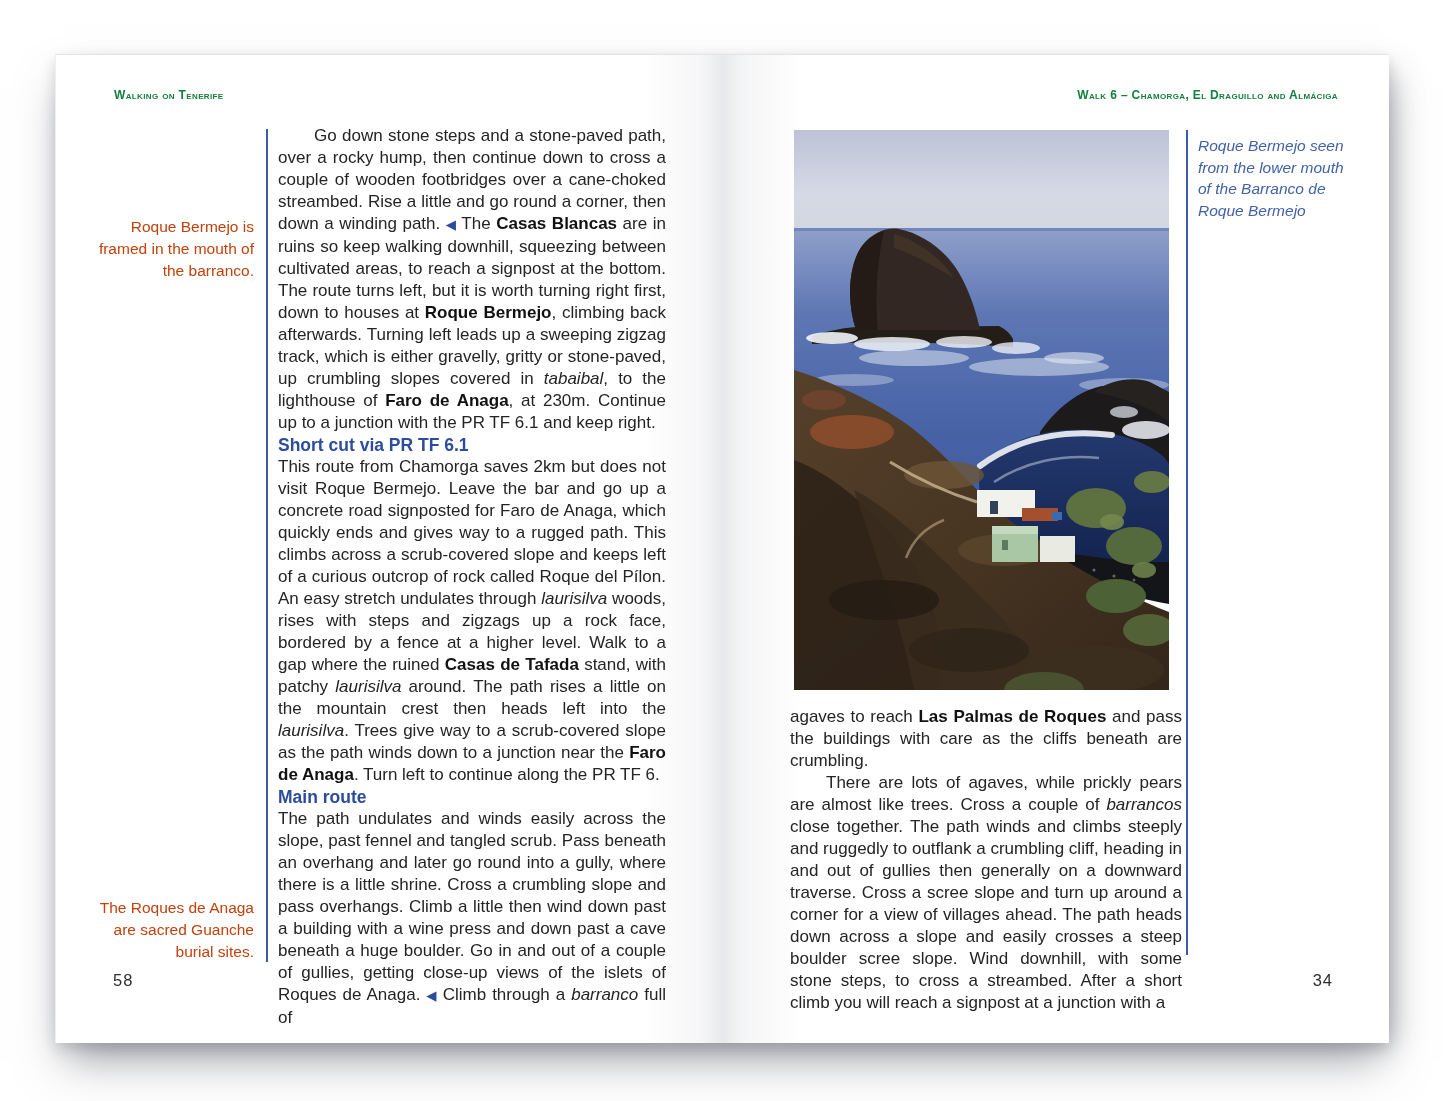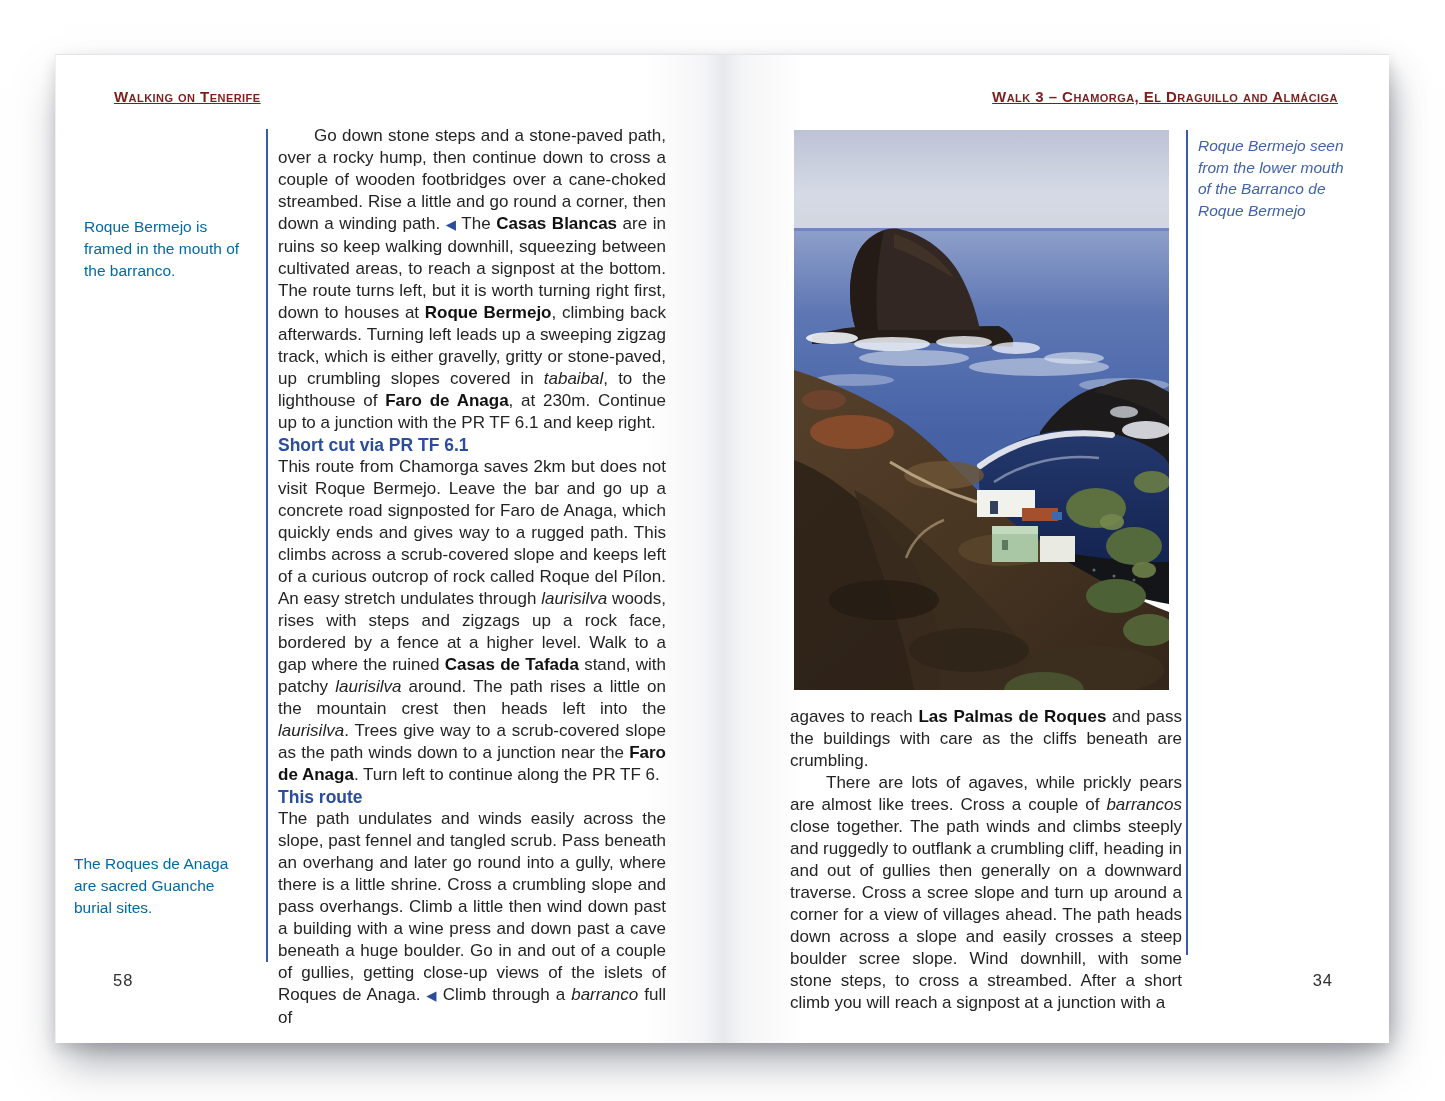--- a/index.html
+++ b/index.html
@@ -12,33 +12,33 @@
     position:absolute;left:55px;top:54px;width:1333px;height:988px;
     background:#ffffff;
     border-top:1px solid #e4e4e8;border-left:1px solid #efeff2;
     box-shadow:0 26px 42px -8px rgba(95,100,112,.5), 0 6px 14px rgba(0,0,0,.14), 14px 10px 28px -10px rgba(95,100,112,.35);
   }
   .gutter{
     position:absolute;left:587px;top:0;width:160px;height:100%;pointer-events:none;
     background:linear-gradient(90deg, rgba(125,130,148,0) 0%, rgba(125,130,148,.08) 38%, rgba(125,130,148,.18) 50%, rgba(125,130,148,.08) 62%, rgba(125,130,148,0) 100%);
   }
   .page-header{
-    font-variant:small-caps;font-weight:bold;color:#7f1d1d;
-    font-size:15px;letter-spacing:.03em;text-decoration:underline;
+    font-variant:small-caps;font-weight:bold;color:#15803d;
+    font-size:12px;letter-spacing:.03em;
   }
   .hdr-left{position:absolute;left:58px;top:33px;}
   .hdr-right{position:absolute;left:690px;top:33px;width:592px;text-align:right;}
   .vrule{position:absolute;width:2px;background:#3c5aa5;}
   .rule-left{left:210px;top:74px;height:833px;}
   .rule-right{left:1130px;top:75px;height:825px;}
   .margin-note{
-    position:absolute;color:#0369a1;font-size:15.5px;line-height:22px;
+    position:absolute;color:#c2410c;font-size:15.5px;line-height:22px;text-align:right;
   }
   .note1{left:28px;top:161px;width:170px;}
-  .note2{left:18px;top:798px;width:180px;}
+  .note2{left:18px;top:842px;width:180px;}
   .caption{
     position:absolute;left:1142px;top:80px;width:160px;
     color:#4162a6;font-size:15.5px;line-height:21.5px;font-style:italic;text-align:left;
   }
   .text-col{
     position:absolute;color:#242424;font-size:17px;line-height:22px;
     text-align:justify;
   }
   .col-left{left:222px;top:70px;width:388px;}
   .col-right{left:734px;top:651px;width:392px;}
@@ -68,27 +68,27 @@
 
   <div class="margin-note note1">Roque Bermejo is framed in the mouth of the barranco.</div>
   <div class="margin-note note2">The Roques de Anaga are sacred Guanche burial sites.</div>
 
   <div class="vrule rule-left"></div>
 
   <div class="text-col col-left">
     <p class="indent"><span>Go down stone steps and a stone-paved path, over a rocky hump, then continue down to cross a couple of wooden footbridges over a cane-choked streambed. Rise a little and go round a corner, then down a winding path. </span><span class="run-arrow">◀ </span><span>The </span><span class="run-b">Casas Blancas</span><span> are in ruins so keep walking downhill, squeezing between cultivated areas, to reach a signpost at the bottom. The route turns left, but it is worth turning right first, down to houses at </span><span class="run-b">Roque Bermejo</span><span>, climbing back afterwards. Turning left leads up a sweeping zigzag track, which is either gravelly, gritty or stone-paved, up crumbling slopes covered in </span><span class="run-i">tabaibal</span><span>, to the lighthouse of </span><span class="run-b">Faro de Anaga</span><span>, at 230m. Continue up to a junction with the PR TF 6.1 and keep right.</span></p>
     <p class="sec-head">Short cut via PR TF 6.1</p>
     <p><span>This route from Chamorga saves 2km but does not visit Roque Bermejo. Leave the bar and go up a concrete road signposted for Faro de Anaga, which quickly ends and gives way to a rugged path. This climbs across a scrub-covered slope and keeps left of a curious outcrop of rock called Roque del Pílon. An easy stretch undulates through </span><span class="run-i">laurisilva</span><span> woods, rises with steps and zigzags up a rock face, bordered by a fence at a higher level. Walk to a gap where the ruined </span><span class="run-b">Casas de Tafada</span><span> stand, with patchy </span><span class="run-i">laurisilva</span><span> around. The path rises a little on the mountain crest then heads left into the </span><span class="run-i">laurisilva</span><span>. Trees give way to a scrub-covered slope as the path winds down to a junction near the </span><span class="run-b">Faro de Anaga</span><span>. Turn left to continue along the PR TF 6.</span></p>
-    <p class="sec-head">This route</p>
+    <p class="sec-head">Main route</p>
     <p><span>The path undulates and winds easily across the slope, past fennel and tangled scrub. Pass beneath an overhang and later go round into a gully, where there is a little shrine. Cross a crumbling slope and pass overhangs. Climb a little then wind down past a building with a wine press and down past a cave beneath a huge boulder. Go in and out of a couple of gullies, getting close-up views of the islets of Roques de Anaga. </span><span class="run-arrow">◀ </span><span>Climb through a </span><span class="run-i">barranco</span><span> full of</span></p>
   </div>
 
   <div class="pagenum pn-left">58</div>
 
-  <div class="page-header hdr-right">Walk 3 – Chamorga, El Draguillo and Almáciga</div>
+  <div class="page-header hdr-right">Walk 6 – Chamorga, El Draguillo and Almáciga</div>
 
   <div class="photo">
     <svg width="375" height="560" viewBox="0 0 375 560" xmlns="http://www.w3.org/2000/svg">
       <defs>
         <linearGradient id="sky" x1="0" y1="0" x2="0" y2="1">
           <stop offset="0" stop-color="#bdc3d6"></stop>
           <stop offset="0.65" stop-color="#d6dae6"></stop>
           <stop offset="1" stop-color="#d2d6de"></stop>
         </linearGradient>
         <linearGradient id="sea" x1="0" y1="0" x2="0" y2="1">

